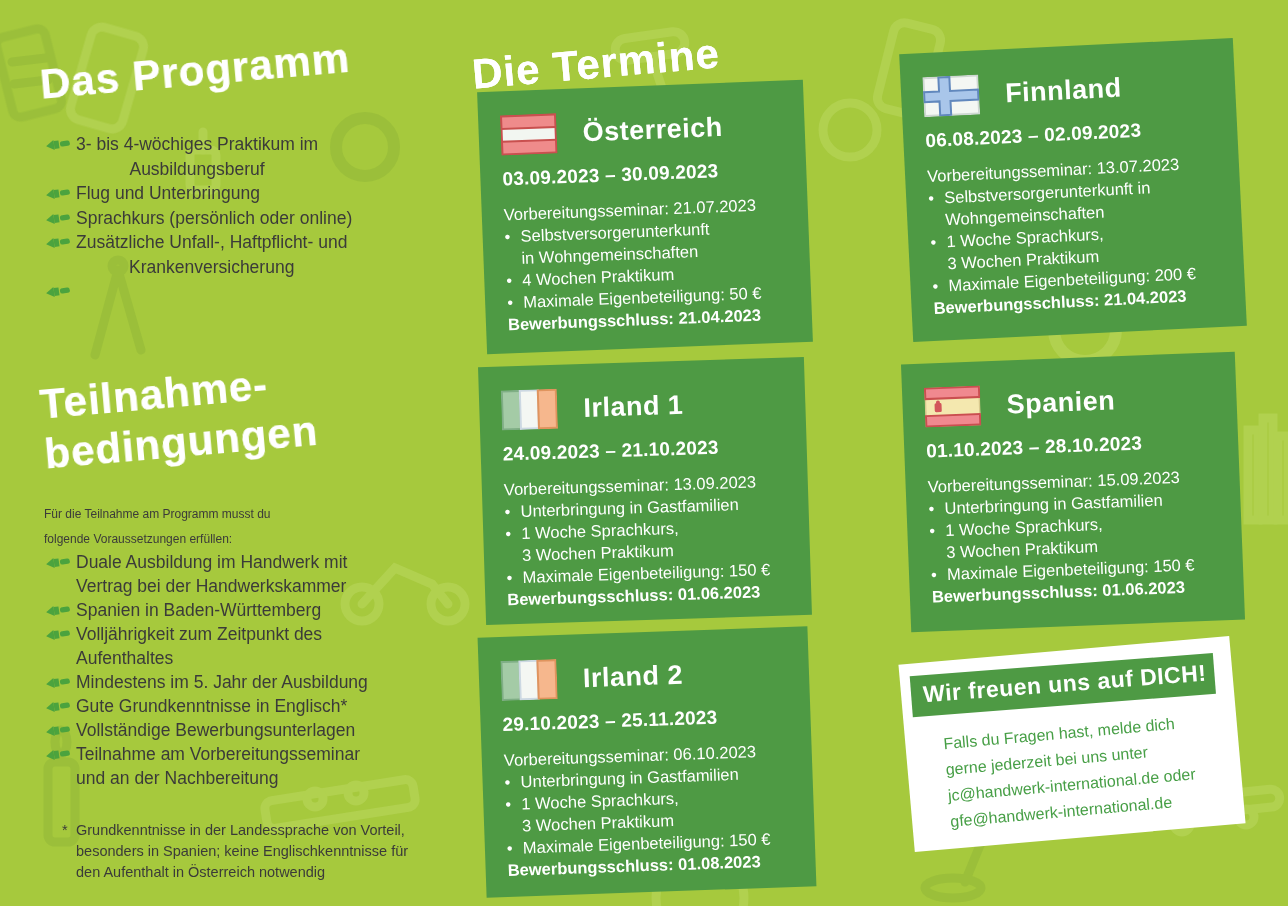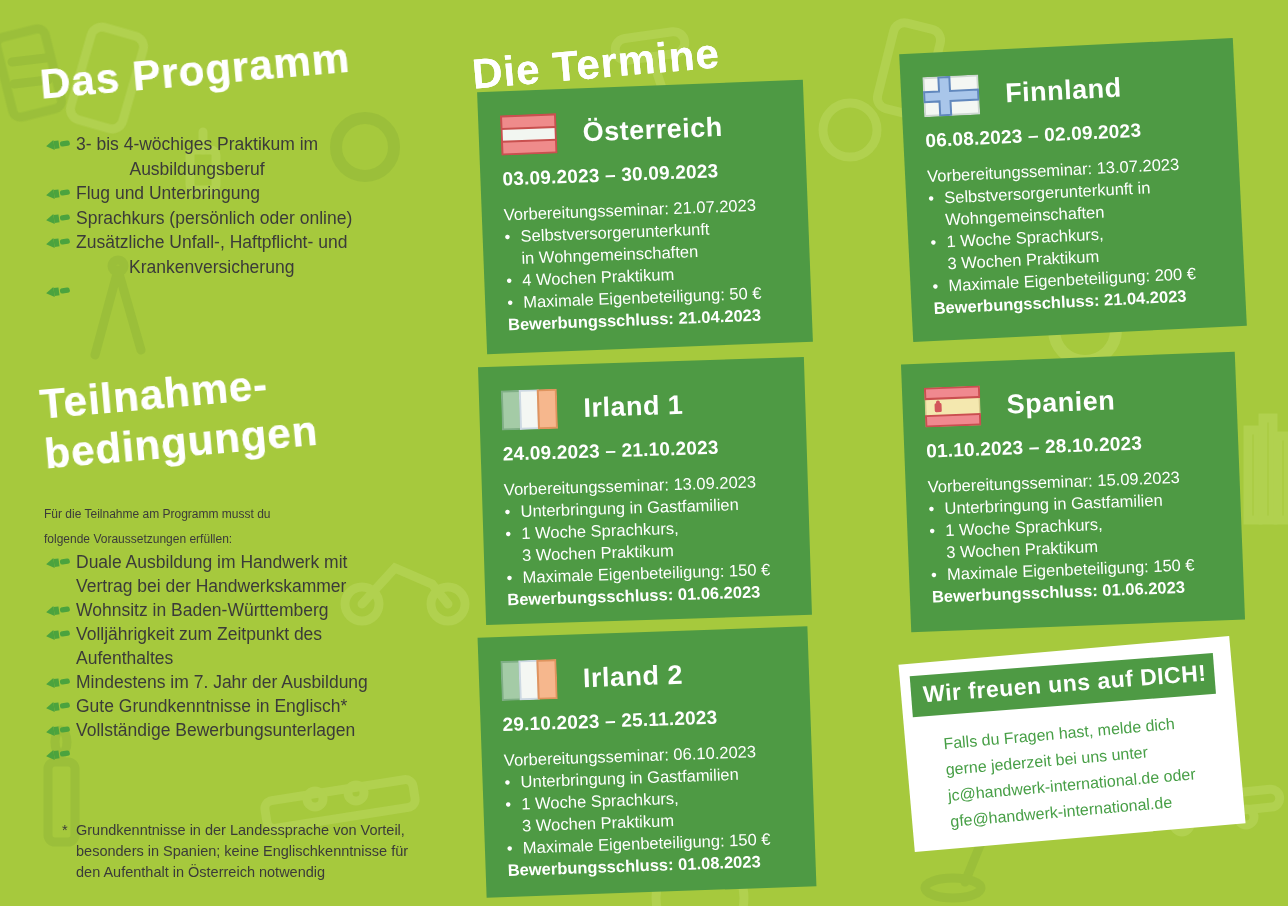--- a/index.html
+++ b/index.html
@@ -204,21 +204,21 @@
     <div class="bullet-item">
       <span class="b-icon">
         <svg width="24" height="13" viewBox="0 0 24 13" style="transform:rotate(-8deg)">
             <g fill="#4ba33e">
               <polygon points="0,6.5 8,1.5 8,11.5"></polygon>
               <rect x="8" y="2.5" width="5" height="8"></rect>
               <rect x="14" y="3.8" width="10" height="5.4" rx="2.5"></rect>
             </g>
           </svg>
       </span>
-      <span class="b-text pre">Wohnsitz in Baden-Württemberg</span>
+      <span class="b-text pre">Spanien in Baden-Württemberg</span>
     </div>
     <div class="bullet-item">
       <span class="b-icon">
         <svg width="24" height="13" viewBox="0 0 24 13" style="transform:rotate(-8deg)">
             <g fill="#4ba33e">
               <polygon points="0,6.5 8,1.5 8,11.5"></polygon>
               <rect x="8" y="2.5" width="5" height="8"></rect>
               <rect x="14" y="3.8" width="10" height="5.4" rx="2.5"></rect>
             </g>
           </svg>
@@ -229,21 +229,21 @@
     <div class="bullet-item">
       <span class="b-icon">
         <svg width="24" height="13" viewBox="0 0 24 13" style="transform:rotate(-8deg)">
             <g fill="#4ba33e">
               <polygon points="0,6.5 8,1.5 8,11.5"></polygon>
               <rect x="8" y="2.5" width="5" height="8"></rect>
               <rect x="14" y="3.8" width="10" height="5.4" rx="2.5"></rect>
             </g>
           </svg>
       </span>
-      <span class="b-text pre">Mindestens im 7. Jahr der Ausbildung</span>
+      <span class="b-text pre">Mindestens im 5. Jahr der Ausbildung</span>
     </div>
     <div class="bullet-item">
       <span class="b-icon">
         <svg width="24" height="13" viewBox="0 0 24 13" style="transform:rotate(-8deg)">
             <g fill="#4ba33e">
               <polygon points="0,6.5 8,1.5 8,11.5"></polygon>
               <rect x="8" y="2.5" width="5" height="8"></rect>
               <rect x="14" y="3.8" width="10" height="5.4" rx="2.5"></rect>
             </g>
           </svg>
@@ -265,20 +265,22 @@
     <div class="bullet-item">
       <span class="b-icon">
         <svg width="24" height="13" viewBox="0 0 24 13" style="transform:rotate(-8deg)">
             <g fill="#4ba33e">
               <polygon points="0,6.5 8,1.5 8,11.5"></polygon>
               <rect x="8" y="2.5" width="5" height="8"></rect>
               <rect x="14" y="3.8" width="10" height="5.4" rx="2.5"></rect>
             </g>
           </svg>
       </span>
+      <span class="b-text pre">Teilnahme am Vorbereitungsseminar
+und an der Nachbereitung</span>
     </div>
   </div>
 
   <div class="footnote">
     <span class="marker">*</span>
     <span class="pre">Grundkenntnisse in der Landessprache von Vorteil,
 besonders in Spanien; keine Englischkenntnisse für
 den Aufenthalt in Österreich notwendig</span>
   </div>
 

